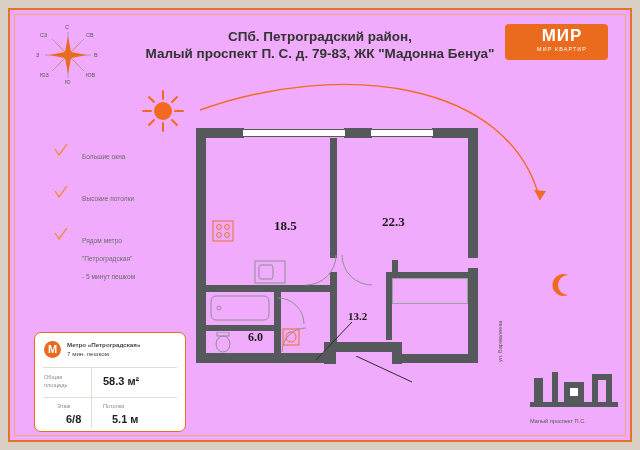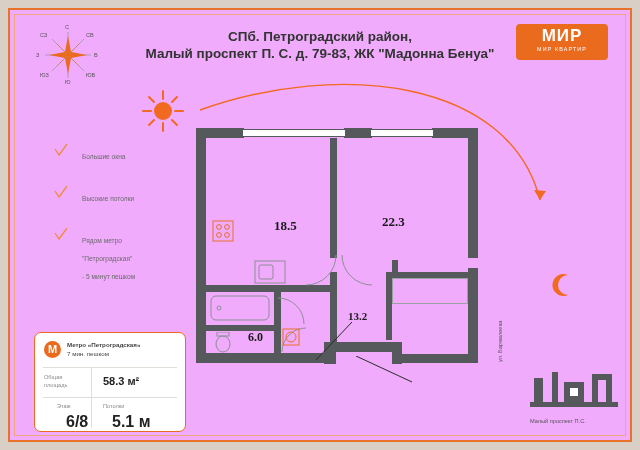--- a/index.html
+++ b/index.html
@@ -27,21 +27,21 @@
     position:absolute;left:120px;top:18px;width:380px;
     text-align:center;color:#333;font-size:13.5px;line-height:17px;
     font-weight:bold;
   }
   .title .l2{display:block;}
 
   
   .logo{
     position:absolute;right:22px;top:14px;width:92px;height:36px;
     background:#ea6a1e;border-radius:4px;
-    color:#fff;text-align:center;
+    color:#fff;text-align:center;padding-left:11px;
   }
   .logo .mark{font-size:17px;font-weight:bold;letter-spacing:1px;line-height:18px;padding-top:3px;}
   .logo .sub{font-size:5.4px;letter-spacing:1.1px;line-height:8px;}
 
   
   .compass{position:absolute;left:24px;top:14px;width:68px;height:62px;}
   .compass .lbl{position:absolute;font-size:5.5px;color:#555;}
 
   
   .sun{position:absolute;left:130px;top:78px;width:46px;height:46px;}
@@ -68,21 +68,21 @@
   }
   .card .metro .m1{position:absolute;left:23px;top:0;font-size:6.2px;color:#444;font-weight:bold;}
   .card .metro .m2{position:absolute;left:23px;top:9px;font-size:6.2px;color:#444;}
   .card .sep{position:absolute;left:8px;right:8px;height:1px;background:#e0ded9;}
   .card .s1{top:34px;}
   .card .s2{top:64px;}
   .card .vdiv{position:absolute;left:56px;top:34px;width:1px;height:30px;background:#e0ded9;}
   .card .vdiv2{position:absolute;left:56px;top:64px;width:1px;height:31px;background:#e0ded9;}
   .card .lblk{position:absolute;font-size:5.6px;color:#8a8a8a;line-height:7.5px;}
   .card .valk{position:absolute;font-size:11px;color:#222;font-weight:bold;}
-  .card .valsm{position:absolute;font-size:16px;color:#222;font-weight:bold;padding-left:9px;}
+  .card .valsm{position:absolute;font-size:11px;color:#222;font-weight:bold;padding-left:9px;}
 
   
   .plan{position:absolute;left:186px;top:110px;width:300px;height:255px;}
   .wall{position:absolute;background:#55595c;}
   .win{position:absolute;background:#ffffff;border:1px solid #55595c;box-sizing:border-box;}
   .room-num{position:absolute;color:#1a1a1a;font-weight:bold;font-family:Liberation Serif, serif;}
   .thin{position:absolute;border:1px solid #9aa0a3;box-sizing:border-box;}
 
   
   .street-h{position:absolute;left:520px;top:408px;font-size:5.6px;color:#555;}

